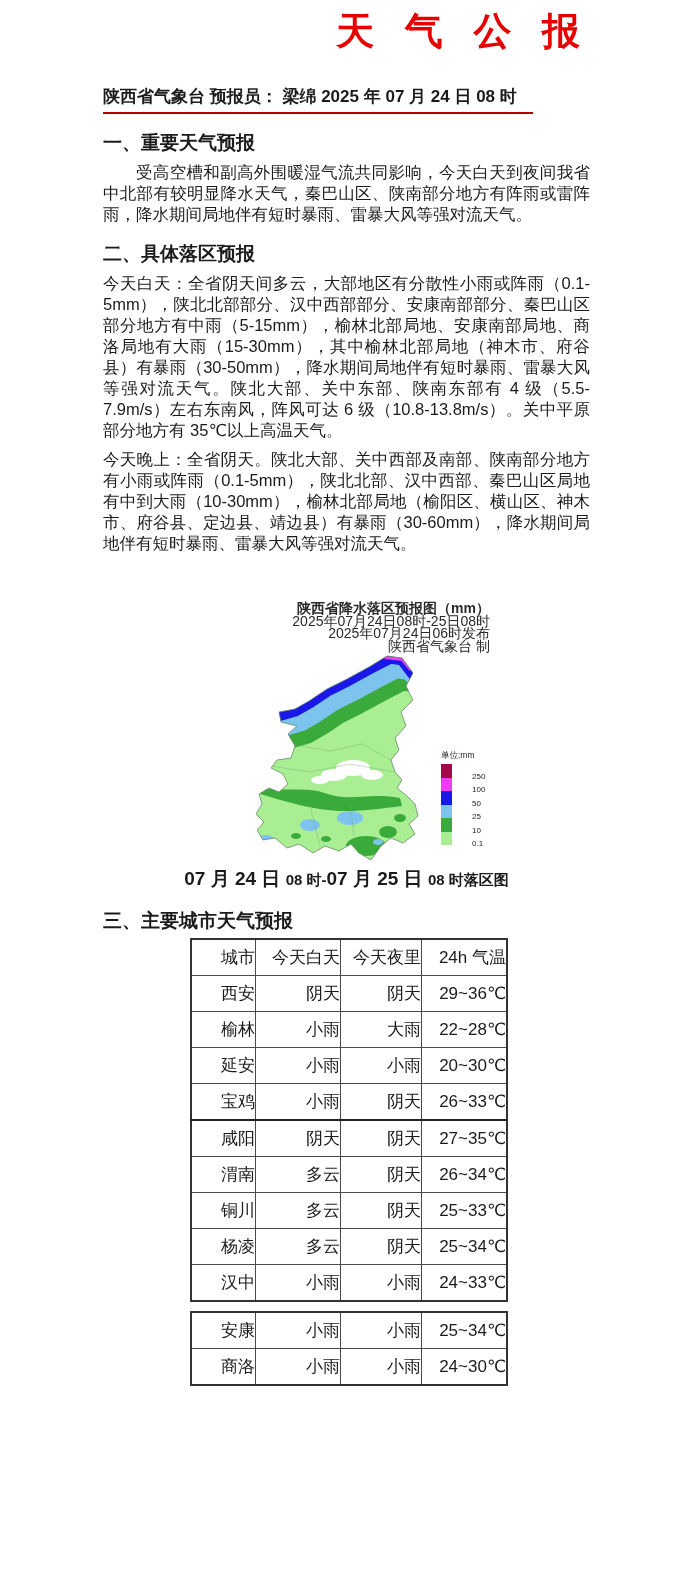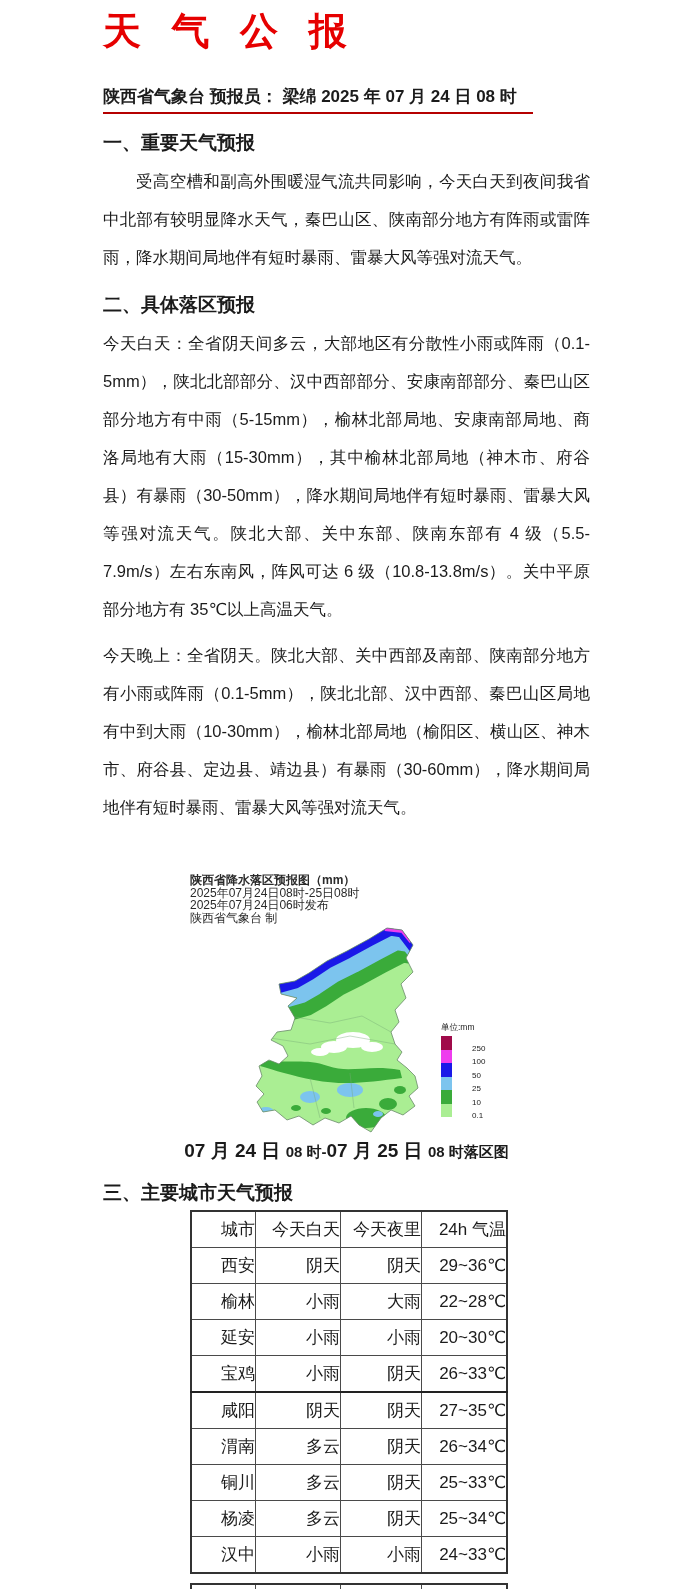--- a/index.html
+++ b/index.html
@@ -2,35 +2,35 @@
 <html><head>
 <meta charset="utf-8">
 <style>
   html,body{margin:0;padding:0;}
   body{
     width:690px;height:1589px;background:#ffffff;overflow:hidden;
     font-family:"Liberation Sans","DejaVu Sans",sans-serif;color:#1b1b1b;
   }
   .content{padding:0 100px 0 103px;}
   .doc-title{
-    margin:6px 0 0;text-align:left;font-size:38px;font-weight:bold;
+    margin:6px 0 0;text-align:right;font-size:38px;font-weight:bold;
     letter-spacing:10px;color:#e60000;
   }
   .meta{
     margin-top:28px;font-size:17px;font-weight:bold;display:inline-block;
     border-bottom:2px solid #b50000;padding:0 16px 4px 0;white-space:nowrap;
   }
   h2.sec{font-size:19px;font-weight:bold;margin:16px 0 4px;}
-  p.body{font-size:16.5px;line-height:38px;text-align:justify;margin:6px 0 8px;}
+  p.body{font-size:16.5px;line-height:21px;text-align:justify;margin:6px 0 8px;}
   p.indent{text-indent:33px;}
   
   .map-figure{position:relative;height:298px;margin-top:12px;}
   .map-titles{
-    position:absolute;left:87px;top:36px;width:300px;text-align:left;
-    font-size:12px;line-height:12.5px;color:#2a2a2a;
+    position:absolute;left:87px;top:36px;width:300px;text-align:right;
+    font-size:14px;line-height:12.5px;color:#2a2a2a;
   }
   .map-titles .mt1{font-weight:bold;}
   .prov-svg{position:absolute;left:147px;top:80px;}
   .legend{position:absolute;left:338px;top:184px;width:60px;}
   .legend-title{font-size:8.5px;color:#222;margin-bottom:2px;}
   .lg-row{display:flex;align-items:flex-end;height:13.5px;}
   .lg-swatch{width:11px;height:13.5px;flex:0 0 11px;}
   .lg-label{font-size:8px;color:#222;margin-left:20px;transform:translateY(3px);}
   .caption{text-align:center;margin:2px 0 0;white-space:nowrap;}
   .cap-big{font-size:19px;font-weight:bold;}

